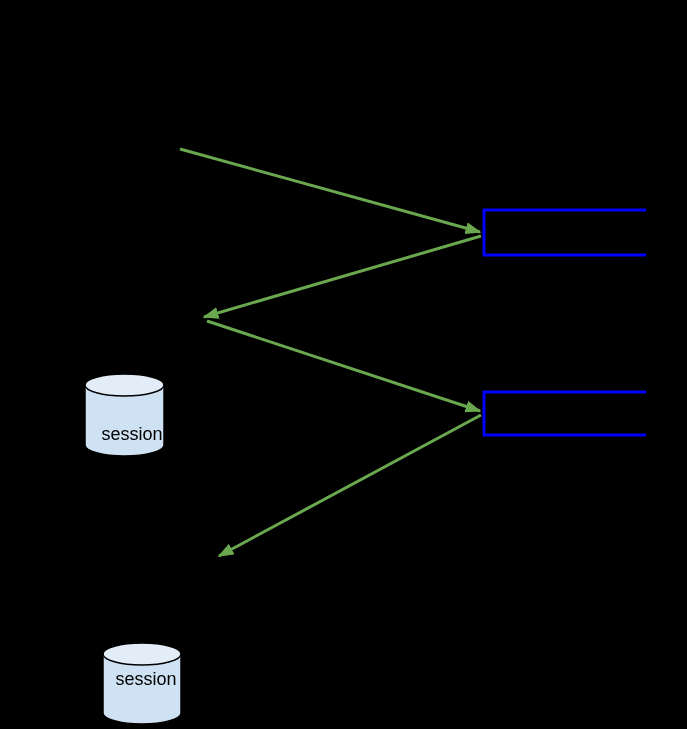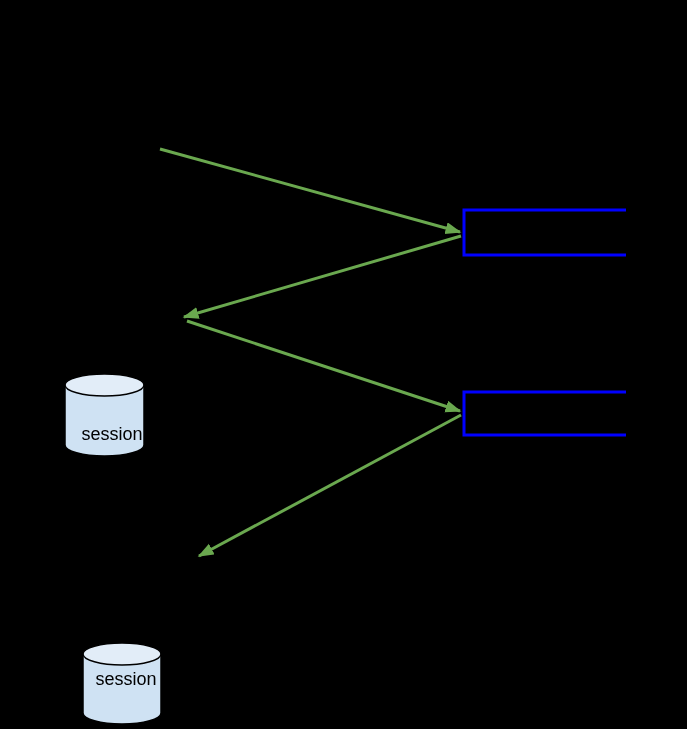--- a/index.html
+++ b/index.html
@@ -2,20 +2,21 @@
 <html style="--canvas-bg: #000000; --arrow: #6aa84f; --box-border: #0000ff; --cylinder-fill: #cfe2f3; --cylinder-rim-fill: #e2edf8; --shape-stroke: #000000; --label-text: #000000;"><head>
 <meta charset="utf-8">
 <style>
   html, body { margin: 0; padding: 0; background: #000; }
   .canvas {
     position: relative;
     width: 626px;
     height: 729px;
     background: var(--canvas-bg, #000000);
     overflow: hidden;
+    margin-left: 20px;
   }
   svg { display: block; }
   .arrow-line {
     stroke: var(--arrow, #6aa84f);
     stroke-width: 3;
     fill: none;
   }
   .arrow-head { fill: var(--arrow, #6aa84f); }
   .blue-box {
     fill: none;

